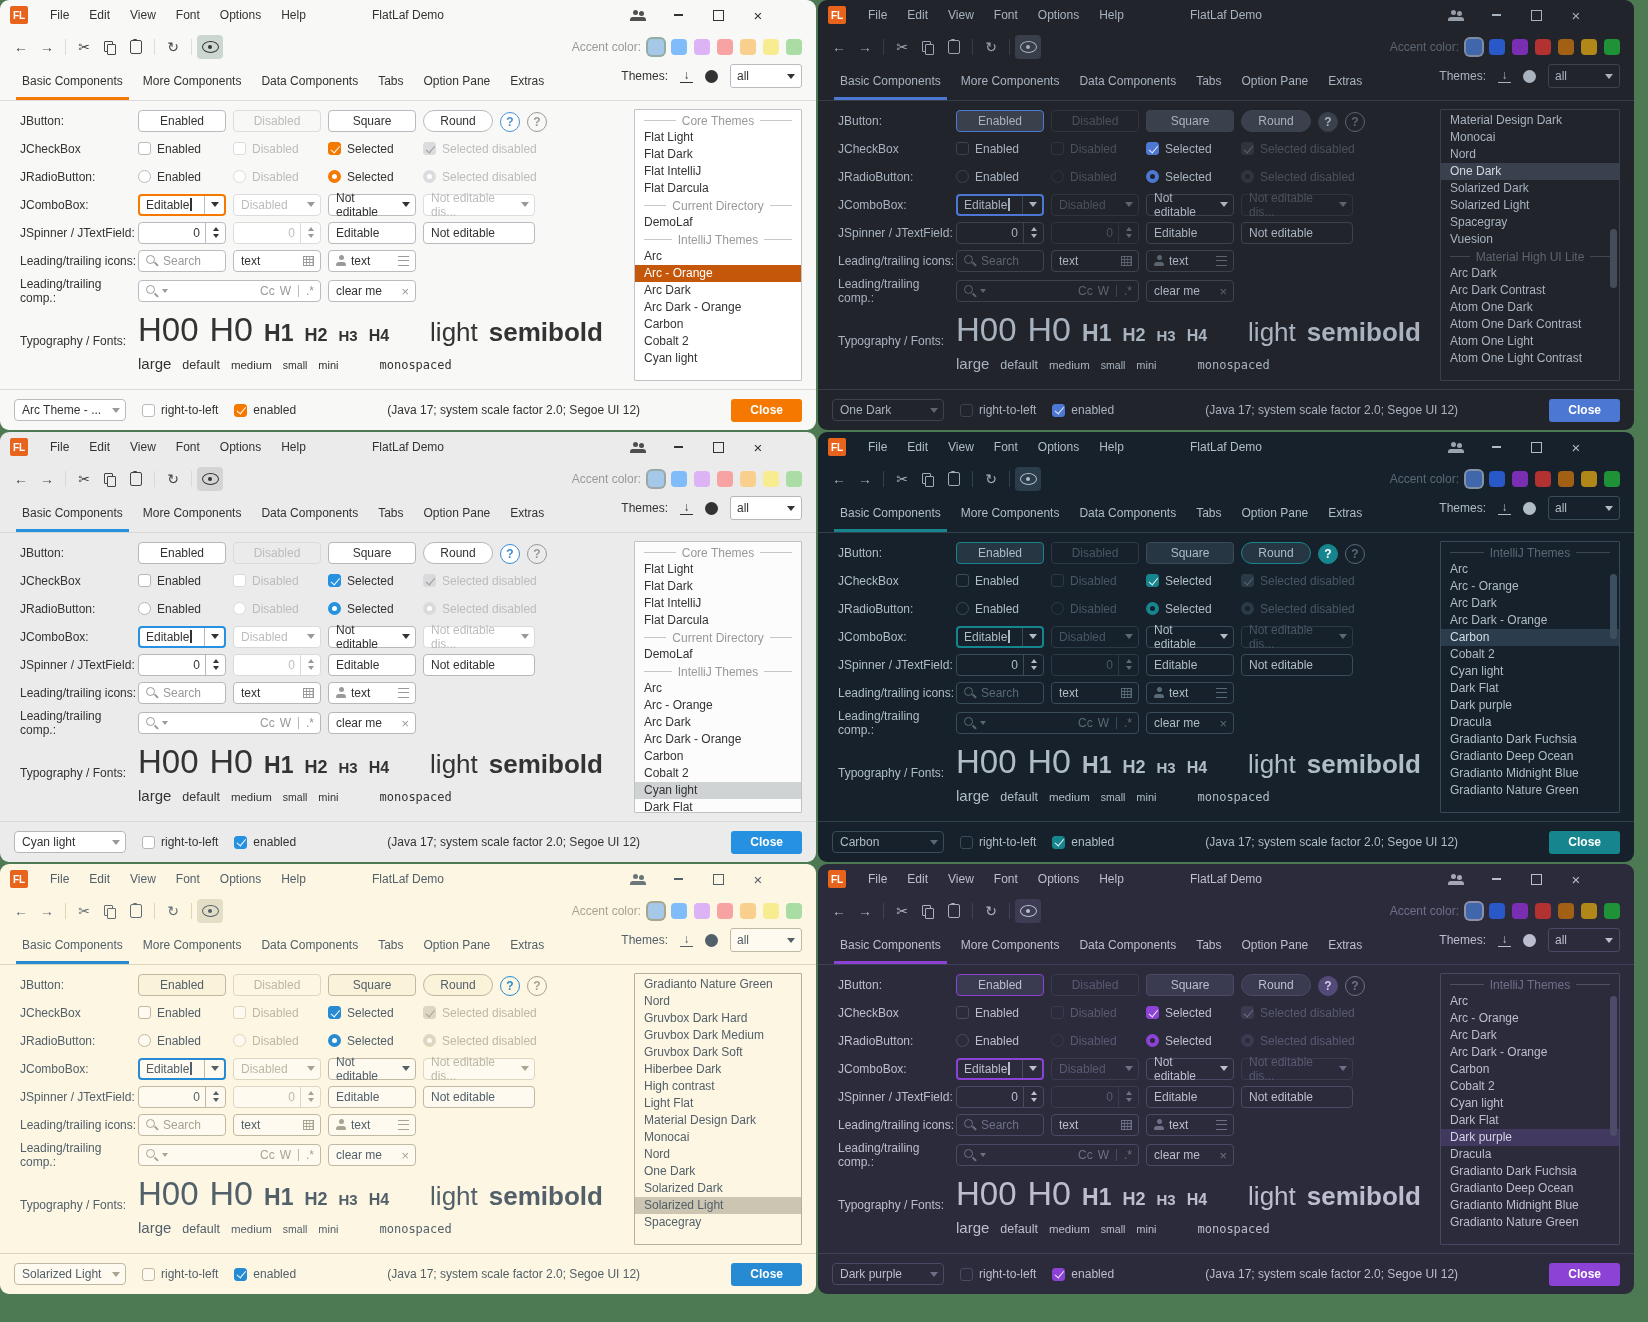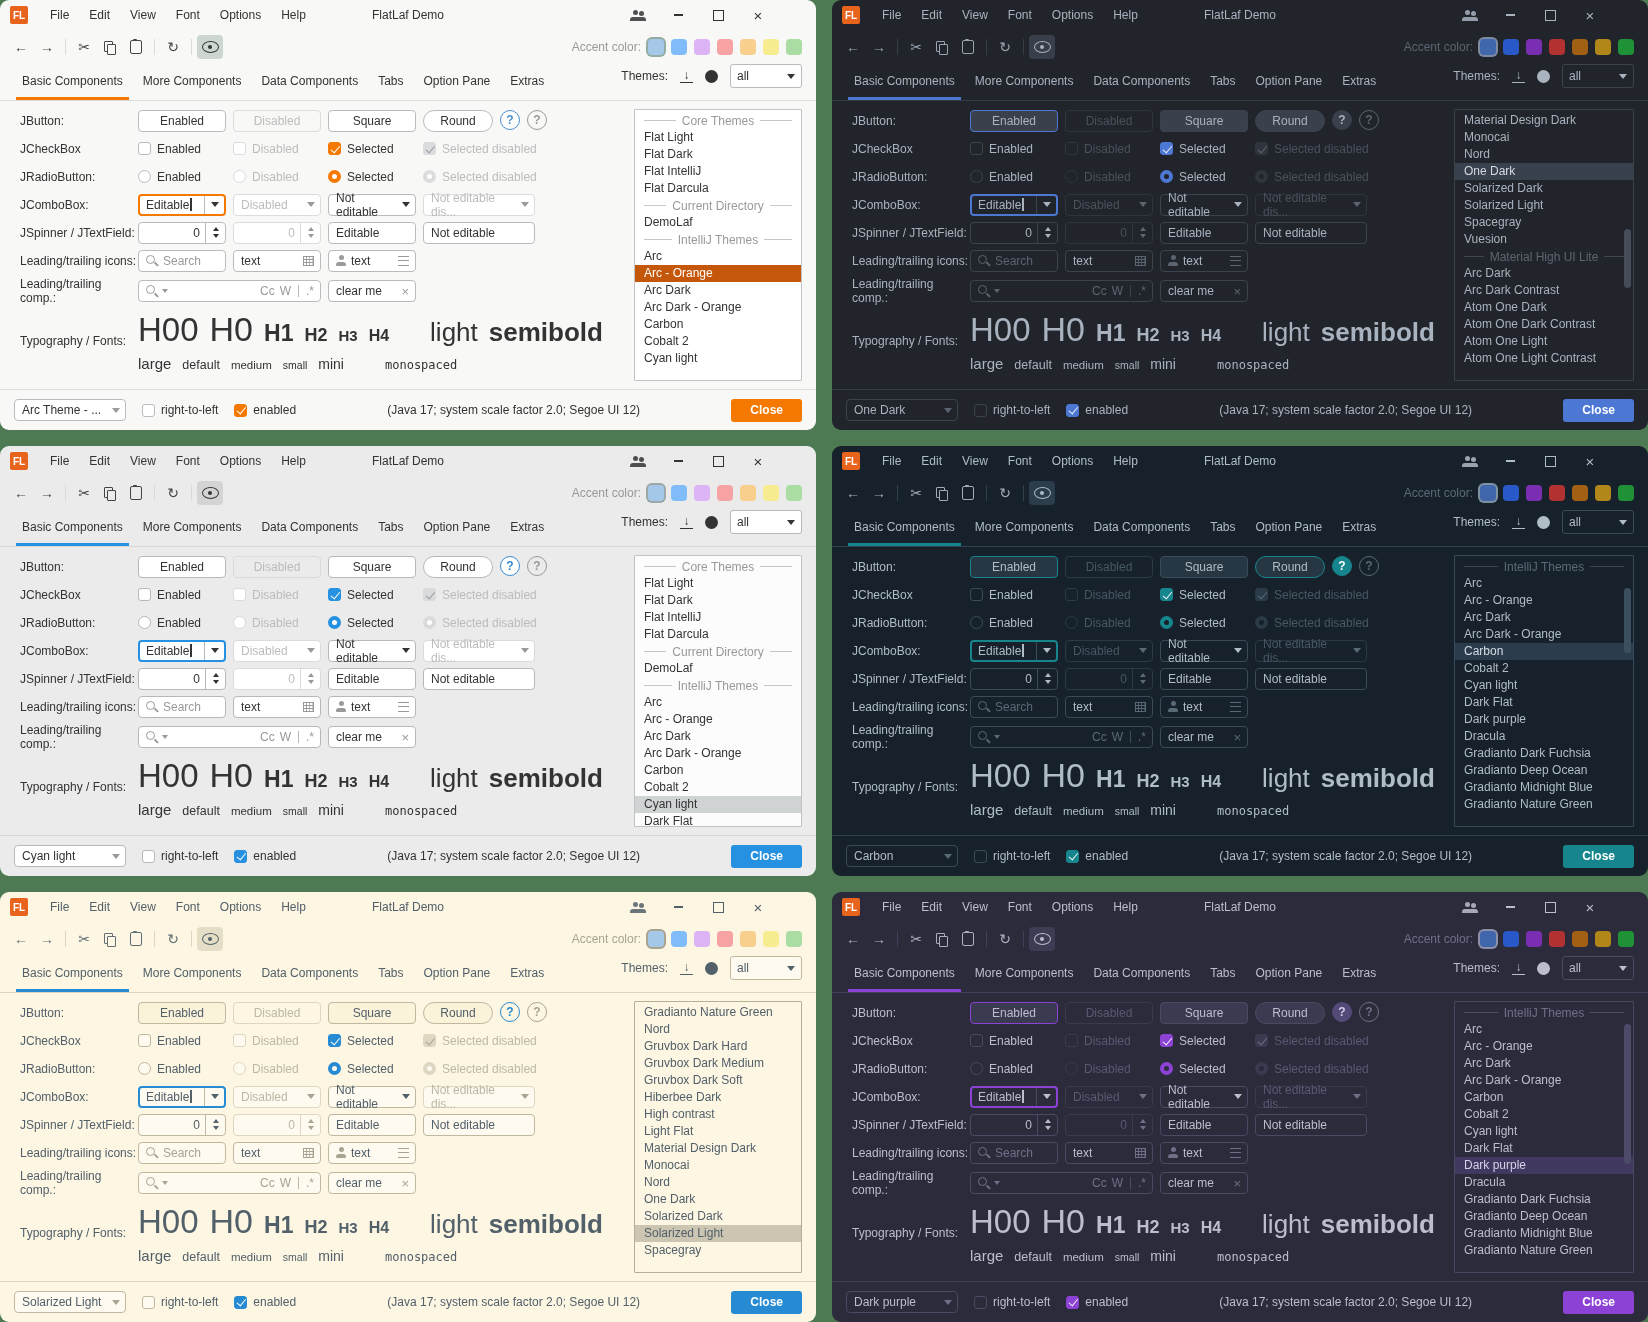--- a/index.html
+++ b/index.html
@@ -1,17 +1,17 @@
 <!DOCTYPE html>
 <html><head>
 <meta charset="utf-8">
 <style>
   html,body{margin:0;padding:0}
   body{width:1648px;height:1322px;font-family:"Liberation Sans",sans-serif;-webkit-font-smoothing:antialiased}
-  #grid{display:grid;grid-template-columns:816px 816px;grid-template-rows:430px 430px 430px;gap:16px;width:1508px;height:1322px}
+  #grid{display:grid;grid-template-columns:816px 816px;grid-template-rows:430px 430px 430px;gap:2px;width:1508px;height:1322px}
   .panel{border-radius:9px;overflow:hidden;display:flex;flex-direction:column;font-size:12px;background:var(--bg);color:var(--fg)}
 
   
   .t-arc{--bg:#f8f8f7;--content:#fdfdfc;--field:#ffffff;--listbg:#ffffff;--raised:#ffffff;--fg:#333333;--mut:#9a9a9a;--dis:#bcbcbc;--bd:#b8bcbf;--bddis:#dadcde;--line:#dcdcdc;--listbd:#c2c5c7;--toggle:#ccd7d1;--ring:#93aca4;--thumb:#d8d8d8;--help1bg:#ffffff;--help1fg:#4a90d2;--help1bd:#4a90d2;--checkfg:#ffffff}
   .t-cyan{--bg:#ebebeb;--content:#f8f8f8;--field:#ffffff;--listbg:#fcfcfc;--raised:#ffffff;--fg:#333333;--mut:#999999;--dis:#bcbcbc;--bd:#b4b8bb;--bddis:#d8dadc;--line:#d8d8d8;--listbd:#c0c3c5;--toggle:#d4d4d4;--ring:#9aa8a8;--thumb:#d8d8d8;--help1bg:#ffffff;--help1fg:#3a8ad2;--help1bd:#3a8ad2;--checkfg:#ffffff}
   .t-solar{--bg:#fdf6e3;--content:#fdf6e3;--field:#fefaf0;--listbg:#fdf6e3;--raised:#fbf2da;--fg:#52606a;--mut:#a8a492;--dis:#bcb8a4;--bd:#c0b8a0;--bddis:#ddd6c0;--line:#ddd5ba;--listbd:#b6ae96;--toggle:#e5dec6;--ring:#a8a48e;--thumb:#ded6bc;--help1bg:#fdf6e3;--help1fg:#268bd2;--help1bd:#268bd2;--checkfg:#ffffff}
   .t-onedark{--bg:#21252b;--content:#21252b;--field:#21252b;--listbg:#21252b;--raised:#3a404c;--fg:#a9b2bf;--mut:#5c6470;--dis:#4a515c;--bd:#3c434e;--bddis:#30353d;--line:#373d46;--listbd:#3a414b;--toggle:#383f4a;--ring:#7f8ba0;--thumb:#454d5a;--help1bg:#3a404c;--help1fg:#a9b2bf;--help1bd:#3a404c;--checkfg:#e8ecf2}
   .t-carbon{--bg:#17212b;--content:#17212b;--field:#17212b;--listbg:#17212b;--raised:#263642;--fg:#b0bcc6;--mut:#596a76;--dis:#47586 4;--bd:#3a4c5a;--bddis:#2a3a46;--line:#30404d;--listbd:#384a58;--toggle:#2b3d4b;--ring:#7e94a2;--thumb:#3b4f5f;--help1bg:#17858d;--help1fg:#ffffff;--help1bd:#17858d;--checkfg:#eef4f8}
   .t-purple{--bg:#2b2b3b;--content:#2b2b3b;--field:#2b2b3b;--listbg:#2b2b3b;--raised:#3a3a50;--fg:#bcbecf;--mut:#6e7088;--dis:#585a72;--bd:#4a4a64;--bddis:#3a3a50;--line:#40405a;--listbd:#48486 2;--toggle:#3c3c55;--ring:#8e90aa;--thumb:#4c4c6a;--help1bg:#544a77;--help1fg:#d5cdea;--help1bd:#544a77;--checkfg:#f0edf8}
   .t-carbon{--dis:#475864;--listbd:#384a58}
@@ -59,21 +59,21 @@
   .all-combo{width:58px;height:22px;border:1px solid var(--bd);border-radius:3px;background:var(--field);display:flex;align-items:center;padding:0 6px;gap:4px}
   .all-combo .tri{margin-left:auto}
 
   
   .content{flex:1;display:flex;padding:8px 14px 0 20px;gap:14px;overflow:hidden}
   .maincol{flex:1;min-width:0}
   .mrow{display:grid;grid-template-columns:118px 95px 95px 95px 1fr;align-items:center;margin-bottom:5px;height:23px}
   .rlabel{color:var(--fg)}
   .ctl{display:flex;align-items:center;gap:6px}
   .ctl.dis{color:var(--dis)}
-  .cell5{display:flex;align-items:flex-start;gap:7px}
+  .cell5{display:flex;align-items:flex-end;gap:7px}
 
   .btn{width:88px;height:22px;border:1px solid var(--bd);border-radius:4px;background:var(--raised);display:flex;align-items:center;justify-content:center;box-sizing:border-box;color:var(--fg)}
   .t-arc .btn,.t-cyan .btn{background:#ffffff}
   .t-solar .btn{background:#fbf2da}
   .btn.dis{color:var(--dis);border-color:var(--bddis);background:transparent}
   .btn.round{width:70px;border-radius:11px}
   .t-onedark .btn.default,.t-carbon .btn.default,.t-purple .btn.default{border-color:var(--accent)}
   .t-carbon .btn.round{border-color:var(--accent)}
   .help{width:20px;height:20px;border-radius:50%;display:flex;align-items:center;justify-content:center;font-weight:bold;flex:none;box-sizing:border-box}
   .help.h1{background:var(--help1bg);color:var(--help1fg);border:1.3px solid var(--help1bd)}
@@ -125,21 +125,21 @@
   .vline{width:1px;height:12px;background:var(--bd);margin:0 2px}
   .xglyph{color:var(--mut);font-size:13px;line-height:1}
 
   
   .mrow.typo{height:auto;margin-top:10px;align-items:center;grid-template-columns:118px 1fr}
   .tline1{display:flex;align-items:baseline;gap:11px}
   .tline2{display:flex;align-items:baseline;gap:11px;margin-top:6px}
   .h00{font-size:33px}.h0{font-size:34px}.h1s{font-size:23px;font-weight:bold}.h2s{font-size:18px;font-weight:bold}.h3s{font-size:15px;font-weight:bold}.h4s{font-size:16px;font-weight:bold}
   .lightw{font-size:26px;font-weight:300;margin-left:30px}
   .semib{font-size:26px;font-weight:bold}
-  .szl{font-size:15px}.szd{font-size:12.5px}.szm{font-size:11.5px}.szs{font-size:10.5px}.szmini{font-size:14px}
+  .szl{font-size:15px}.szd{font-size:12.5px}.szm{font-size:11.5px}.szs{font-size:10.5px}.szmini{font-size:11px}
   .monos{font-family:"DejaVu Sans Mono",monospace;font-size:12px;margin-left:30px}
 
   
   .themescol{width:var(--listw,166px);flex:none;border:1px solid var(--listbd);background:var(--listbg);position:relative;overflow:hidden;margin-bottom:8px;border-radius:1px}
   .t-onedark .themescol,.t-carbon .themescol,.t-purple .themescol{width:178px}
   .themes-list{padding-top:2px}
   .list-item{height:17px;line-height:17px;padding:0 9px;white-space:nowrap;overflow:hidden;cursor:default}
   .list-item.selected,.list-item.selected-inactive{background:var(--listsel);color:var(--listselfg)}
   .list-sep{display:flex;align-items:center;gap:6px;height:17px;padding:0 9px;color:var(--mut)}
   .list-sep .sl{flex:1;height:1px;background:var(--mut);opacity:.55}

